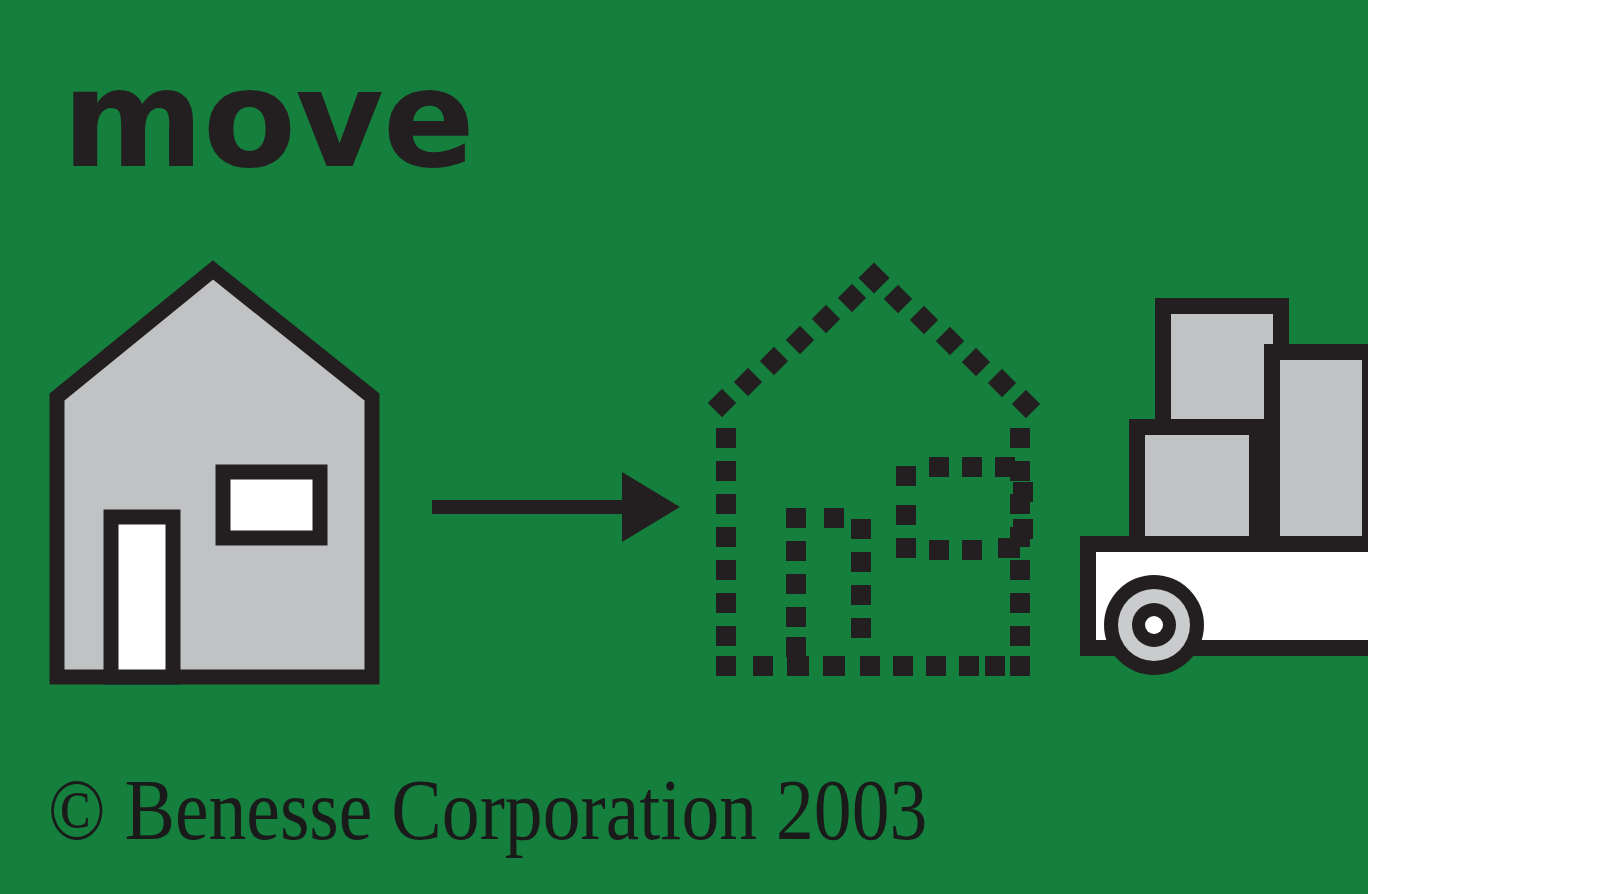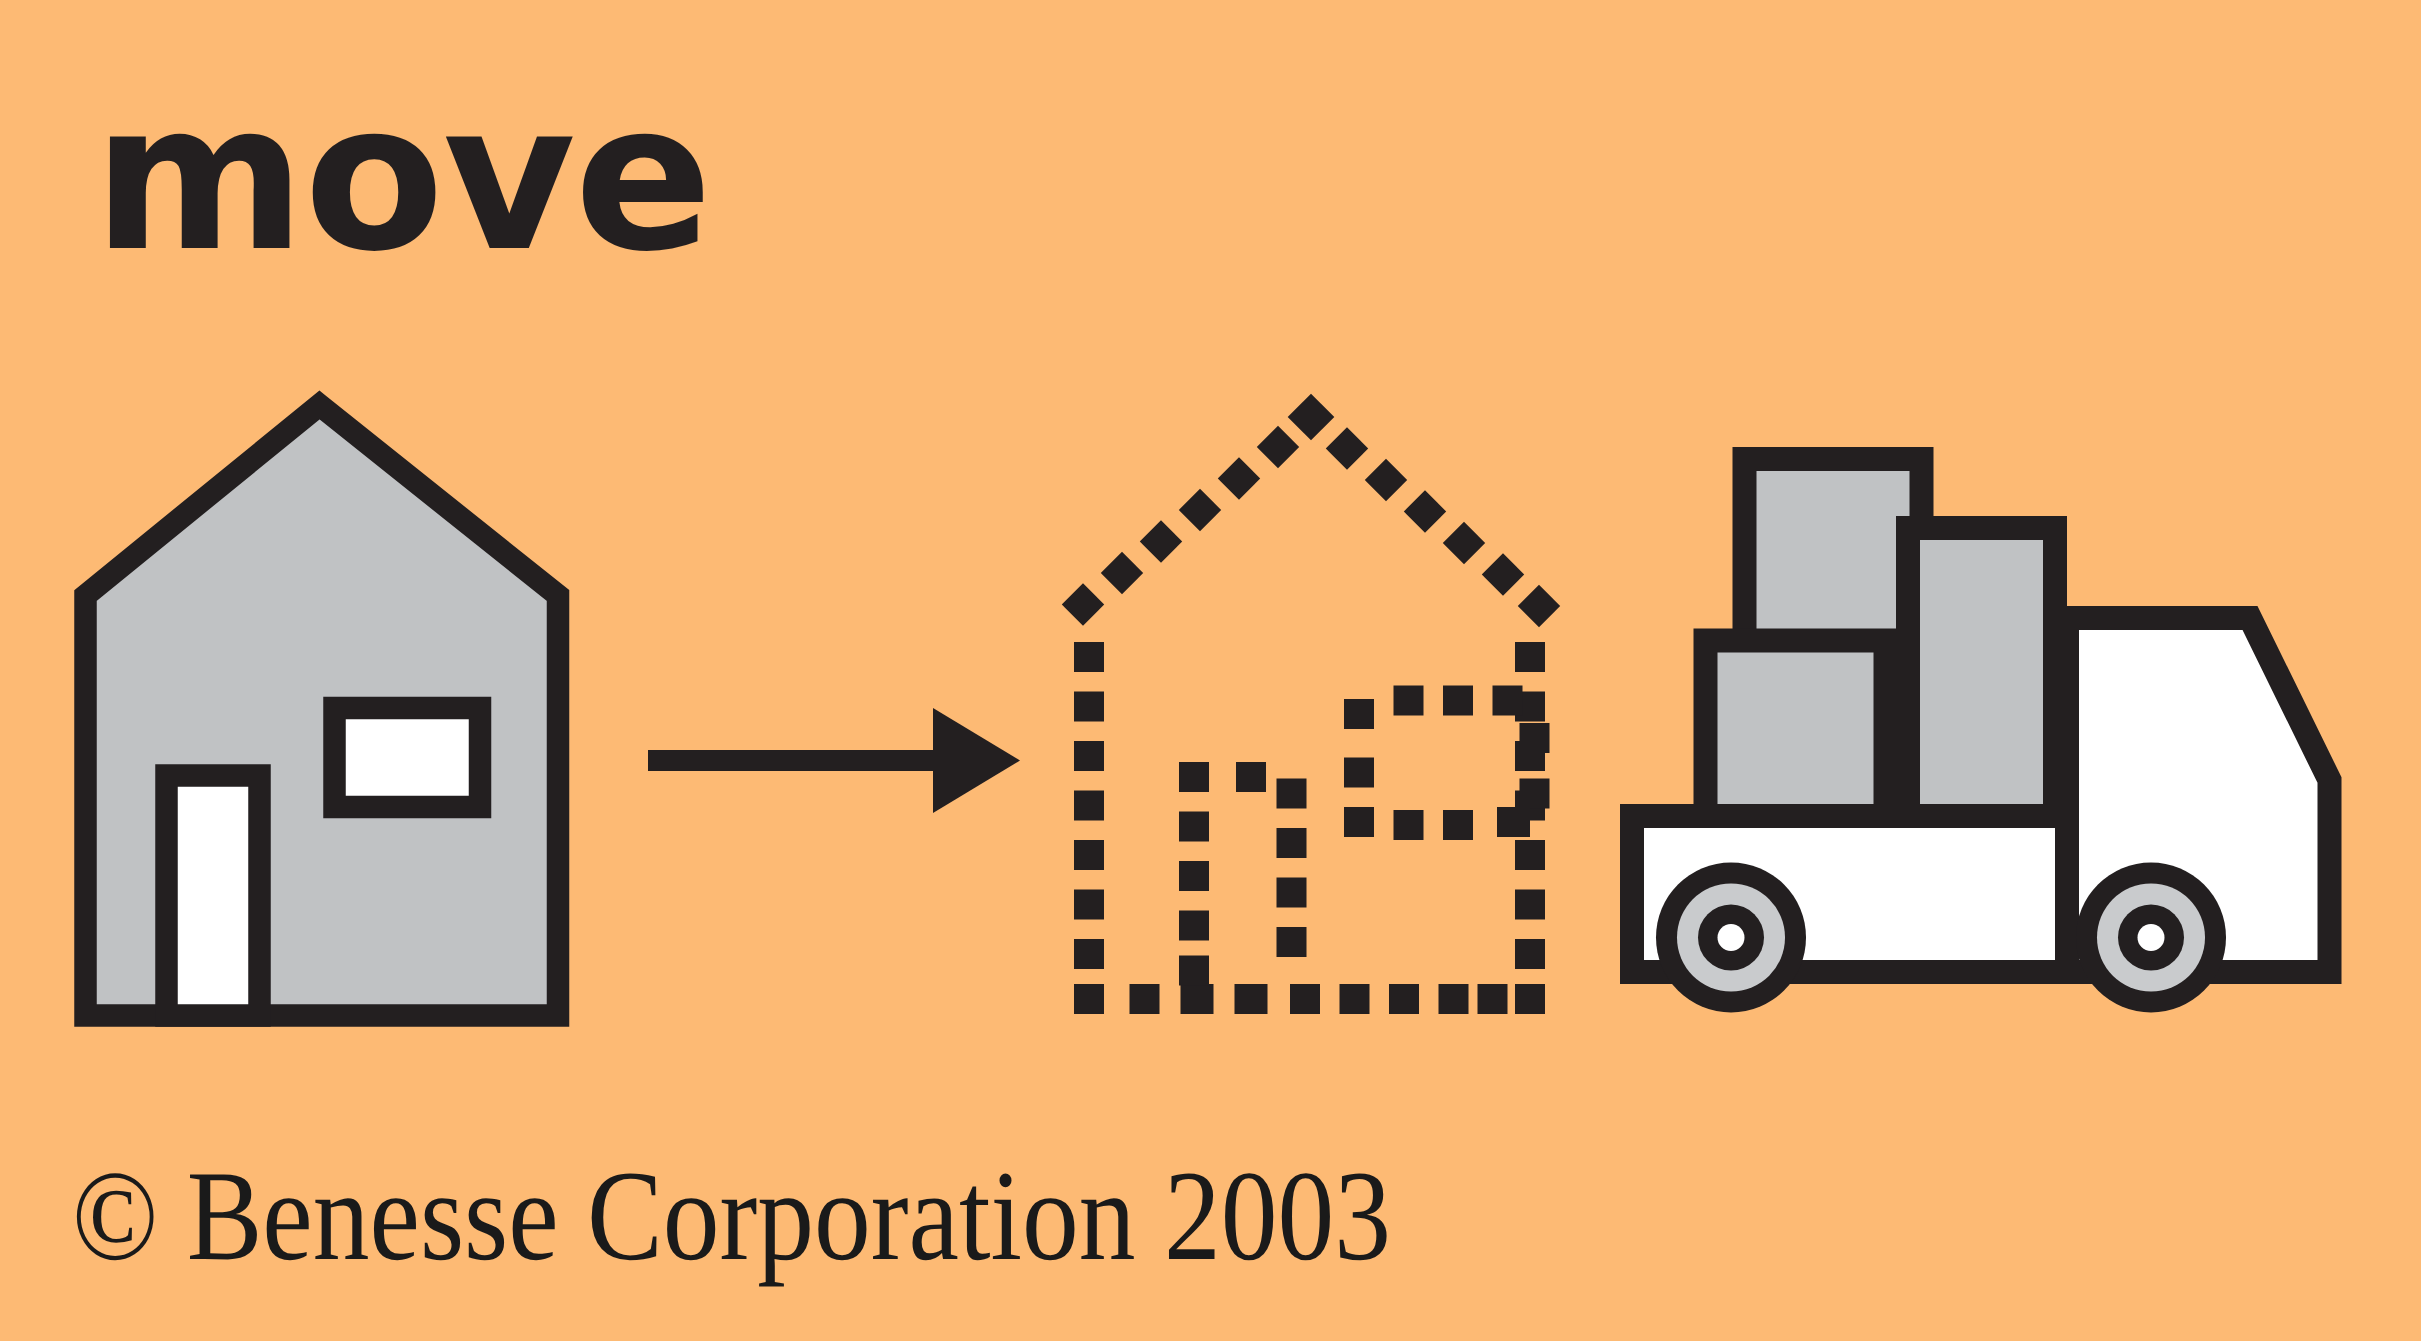--- a/index.html
+++ b/index.html
@@ -5,23 +5,23 @@
   html, body {
     margin: 0;
     padding: 0;
     background: #ffffff;
   }
   body {
     font-family: "Liberation Sans", sans-serif;
   }
   #page {
     position: relative;
-    width: 1614px;
+    width: 1368px;
     height: 894px;
-    background: #fdba74;
+    background: #15803d;
     overflow: hidden;
     text-align: center;
   }
   #word-label {
     position: absolute;
     left: 62px;
     top: 44px;
     font-family: "DejaVu Sans", sans-serif;
     font-weight: 700;
     font-size: 136px;

